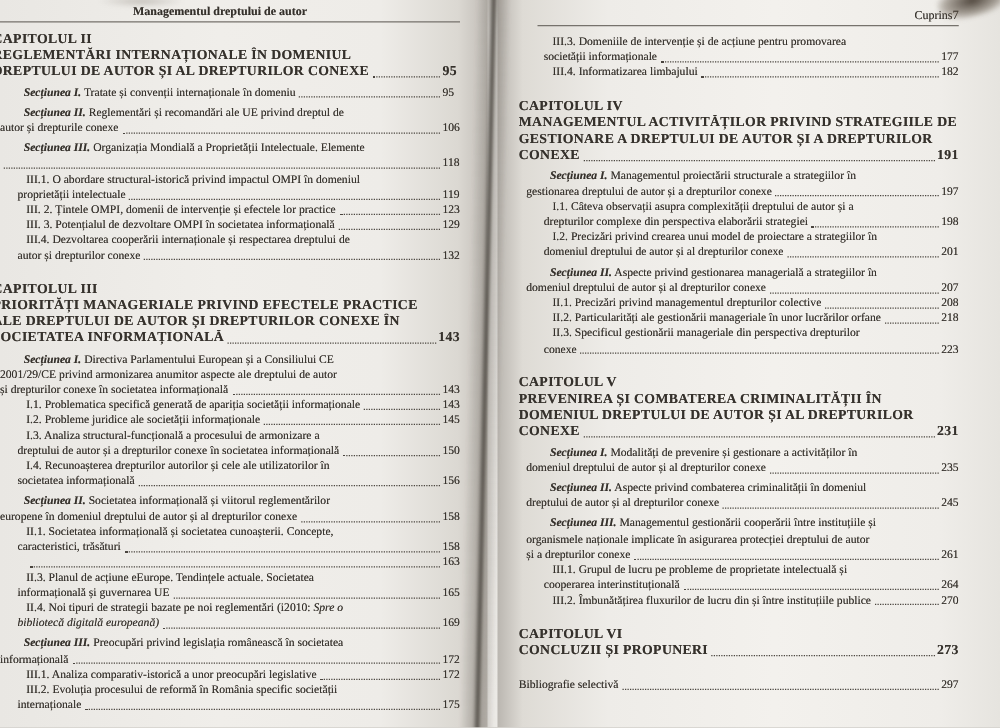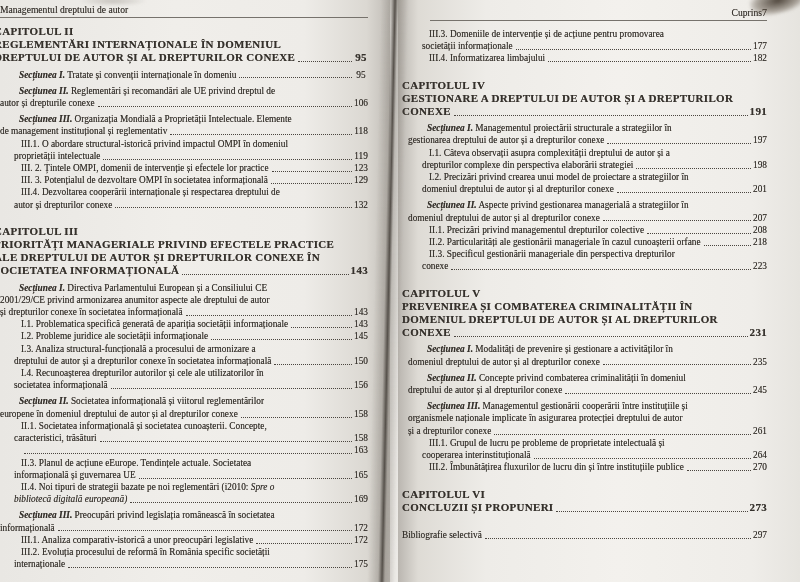--- a/index.html
+++ b/index.html
@@ -30,48 +30,48 @@
     filter:blur(1.6px);transform:rotate(-14deg);}
   .smudge-tl{position:absolute;left:78px;top:-4px;width:70px;height:10px;
     background:radial-gradient(ellipse,rgba(120,112,102,.35),rgba(120,112,102,0) 70%);
     filter:blur(1.5px);}
   .ghost{position:absolute;background:rgba(150,152,132,.09);filter:blur(7px);border-radius:40%;}
 
   
   .pg-header{display:flex;align-items:flex-end;border-bottom:1.2px solid #76726c;
     font-size:9.6px;padding-bottom:2px;line-height:11px;
     text-shadow:0 0 .4px rgba(70,64,56,.6);}
-  .page-left .pg-header{margin:4px 22px 0 0;justify-content:flex-start;padding-right:16px;}
+  .page-left .pg-header{margin:4px 22px 0 0;justify-content:center;padding-right:16px;font-weight:bold;}
   .page-right .pg-header{margin:7px 33px 0 32px;justify-content:flex-end;}
   .hdr-num{font-size:10px;}
 
   
   .content{margin-top:7px;filter:blur(.22px);text-shadow:0 0 .5px rgba(62,56,48,.65);}
   .page-left .content{margin-left:-6px;margin-right:22px;}
-  .page-right .content{margin-left:4px;margin-right:33px;}
+  .page-right .content{margin-left:17px;margin-right:33px;}
 
   .entry{font-size:9.3px;line-height:12.2px;}
   .entry.chapter{font-weight:bold;font-size:11px;line-height:13.2px;letter-spacing:.3px;}
   .entry.section{margin-top:4px;}
   .entry.chapter{margin-top:14px;}
   .entry.plain{margin-top:3px;}
   .entry.chapter + .entry.plain{margin-top:15px;}
   .content > .entry:first-child{margin-top:0;}
 
   .line{display:flex;align-items:flex-end;white-space:pre;overflow:hidden;}
   .entry.section .line{padding-left:14px;}
   .entry.section .line.cont{padding-left:6px;}
   .entry.item .line{padding-left:27px;}
   .entry.item .line.cont{padding-left:20px;}
 
   .txt{flex:0 1 auto;}
   .seg-bi{font-weight:bold;font-style:italic;padding-left:11px;}
   .seg-i{font-style:italic;}
   .dots{flex:1 1 12px;min-width:6px;border-bottom:1.7px dotted #4a453f;margin:0 2px 2.4px 3px;}
-  .pg{flex:0 0 auto;min-width:14px;text-align:center;}
+  .pg{flex:0 0 auto;min-width:14px;text-align:left;}
   .entry.chapter .pg{font-weight:bold;}
 </style>
 </head>
 <body>
 
 <div class="spread">
 
   <div class="ghost" style="left:560px;top:150px;width:170px;height:90px;"></div>
   <div class="ghost" style="left:520px;top:280px;width:200px;height:120px;"></div>
   <div class="ghost" style="left:150px;top:230px;width:180px;height:60px;"></div>
@@ -88,21 +88,21 @@
         </div>
         <div class="entry section">
           <div class="line"><span class="txt"><span class="seg-bi">Secțiunea I.</span><span class="seg-n"> Tratate și convenții internaționale în domeniu</span></span><span class="dots"></span><span class="pg">95</span></div>
         </div>
         <div class="entry section">
           <div class="line"><span class="txt"><span class="seg-bi">Secțiunea II.</span><span class="seg-n"> Reglementări și recomandări ale UE privind dreptul de</span></span></div>
           <div class="line cont"><span class="txt"><span class="seg-n">autor și drepturile conexe</span></span><span class="dots"></span><span class="pg">106</span></div>
         </div>
         <div class="entry section">
           <div class="line"><span class="txt"><span class="seg-bi">Secțiunea III.</span><span class="seg-n"> Organizația Mondială a Proprietății Intelectuale. Elemente</span></span></div>
-          <div class="line cont"><span class="txt"><span class="seg-n">de management instituțional și reglementativ</span></span><span class="dots"></span><span class="pg">118</span></div>
+          <div class="line cont"><span class="dots"></span><span class="pg">118</span></div>
         </div>
         <div class="entry item">
           <div class="line"><span class="txt"><span class="seg-n">III.1. O abordare structural-istorică privind impactul OMPI în domeniul</span></span></div>
           <div class="line cont"><span class="txt"><span class="seg-n">proprietății intelectuale</span></span><span class="dots"></span><span class="pg">119</span></div>
         </div>
         <div class="entry item">
           <div class="line"><span class="txt"><span class="seg-n">III. 2. Țintele OMPI, domenii de intervenție și efectele lor practice</span></span><span class="dots"></span><span class="pg">123</span></div>
         </div>
         <div class="entry item">
           <div class="line"><span class="txt"><span class="seg-n">III. 3. Potențialul de dezvoltare OMPI în societatea informațională</span></span><span class="dots"></span><span class="pg">129</span></div>
@@ -177,20 +177,21 @@
     <div class="content" id="right-content">
         <div class="entry item">
           <div class="line"><span class="txt"><span class="seg-n">III.3. Domeniile de intervenție și de acțiune pentru promovarea</span></span></div>
           <div class="line cont"><span class="txt"><span class="seg-n">societății informaționale</span></span><span class="dots"></span><span class="pg">177</span></div>
         </div>
         <div class="entry item">
           <div class="line"><span class="txt"><span class="seg-n">III.4. Informatizarea limbajului</span></span><span class="dots"></span><span class="pg">182</span></div>
         </div>
         <div class="entry chapter">
           <div class="line"><span class="txt"><span class="seg-n">CAPITOLUL IV</span></span></div>
+          <div class="line cont"><span class="txt"><span class="seg-n">MANAGEMENTUL ACTIVITĂȚILOR PRIVIND STRATEGIILE DE</span></span></div>
           <div class="line cont"><span class="txt"><span class="seg-n">GESTIONARE A DREPTULUI DE AUTOR ȘI A DREPTURILOR</span></span></div>
           <div class="line cont"><span class="txt"><span class="seg-n">CONEXE</span></span><span class="dots"></span><span class="pg">191</span></div>
         </div>
         <div class="entry section">
           <div class="line"><span class="txt"><span class="seg-bi">Secțiunea I.</span><span class="seg-n"> Managementul proiectării structurale a strategiilor în</span></span></div>
           <div class="line cont"><span class="txt"><span class="seg-n">gestionarea dreptului de autor și a drepturilor conexe</span></span><span class="dots"></span><span class="pg">197</span></div>
         </div>
         <div class="entry item">
           <div class="line"><span class="txt"><span class="seg-n">I.1. Câteva observații asupra complexității dreptului de autor și a</span></span></div>
           <div class="line cont"><span class="txt"><span class="seg-n">drepturilor complexe din perspectiva elaborării strategiei</span></span><span class="dots"></span><span class="pg">198</span></div>
@@ -200,38 +201,38 @@
           <div class="line cont"><span class="txt"><span class="seg-n">domeniul dreptului de autor și al drepturilor conexe</span></span><span class="dots"></span><span class="pg">201</span></div>
         </div>
         <div class="entry section">
           <div class="line"><span class="txt"><span class="seg-bi">Secțiunea II.</span><span class="seg-n"> Aspecte privind gestionarea managerială a strategiilor în</span></span></div>
           <div class="line cont"><span class="txt"><span class="seg-n">domeniul dreptului de autor și al drepturilor conexe</span></span><span class="dots"></span><span class="pg">207</span></div>
         </div>
         <div class="entry item">
           <div class="line"><span class="txt"><span class="seg-n">II.1. Precizări privind managementul drepturilor colective</span></span><span class="dots"></span><span class="pg">208</span></div>
         </div>
         <div class="entry item">
-          <div class="line"><span class="txt"><span class="seg-n">II.2. Particularități ale gestionării manageriale în cazul cunoașterii orfane</span></span><span class="dots"></span><span class="pg">218</span></div>
+          <div class="line"><span class="txt"><span class="seg-n">II.2. Particularități ale gestionării manageriale în unor lucrărilor orfane</span></span><span class="dots"></span><span class="pg">218</span></div>
         </div>
         <div class="entry item">
           <div class="line"><span class="txt"><span class="seg-n">II.3. Specificul gestionării manageriale din perspectiva drepturilor</span></span></div>
           <div class="line cont"><span class="txt"><span class="seg-n">conexe</span></span><span class="dots"></span><span class="pg">223</span></div>
         </div>
         <div class="entry chapter">
           <div class="line"><span class="txt"><span class="seg-n">CAPITOLUL V</span></span></div>
           <div class="line cont"><span class="txt"><span class="seg-n">PREVENIREA ȘI COMBATEREA CRIMINALITĂȚII ÎN</span></span></div>
           <div class="line cont"><span class="txt"><span class="seg-n">DOMENIUL DREPTULUI DE AUTOR ȘI AL DREPTURILOR</span></span></div>
           <div class="line cont"><span class="txt"><span class="seg-n">CONEXE</span></span><span class="dots"></span><span class="pg">231</span></div>
         </div>
         <div class="entry section">
           <div class="line"><span class="txt"><span class="seg-bi">Secțiunea I.</span><span class="seg-n"> Modalități de prevenire și gestionare a activităților în</span></span></div>
           <div class="line cont"><span class="txt"><span class="seg-n">domeniul dreptului de autor și al drepturilor conexe</span></span><span class="dots"></span><span class="pg">235</span></div>
         </div>
         <div class="entry section">
-          <div class="line"><span class="txt"><span class="seg-bi">Secțiunea II.</span><span class="seg-n"> Concepte privind combaterea criminalității în domeniul</span></span></div>
+          <div class="line"><span class="txt"><span class="seg-bi">Secțiunea II.</span><span class="seg-n"> Aspecte privind combaterea criminalității în domeniul</span></span></div>
           <div class="line cont"><span class="txt"><span class="seg-n">dreptului de autor și al drepturilor conexe</span></span><span class="dots"></span><span class="pg">245</span></div>
         </div>
         <div class="entry section">
           <div class="line"><span class="txt"><span class="seg-bi">Secțiunea III.</span><span class="seg-n"> Managementul gestionării cooperării între instituțiile și</span></span></div>
           <div class="line cont"><span class="txt"><span class="seg-n">organismele naționale implicate în asigurarea protecției dreptului de autor</span></span></div>
           <div class="line cont"><span class="txt"><span class="seg-n">și a drepturilor conexe</span></span><span class="dots"></span><span class="pg">261</span></div>
         </div>
         <div class="entry item">
           <div class="line"><span class="txt"><span class="seg-n">III.1. Grupul de lucru pe probleme de proprietate intelectuală și</span></span></div>
           <div class="line cont"><span class="txt"><span class="seg-n">cooperarea interinstituțională</span></span><span class="dots"></span><span class="pg">264</span></div>

